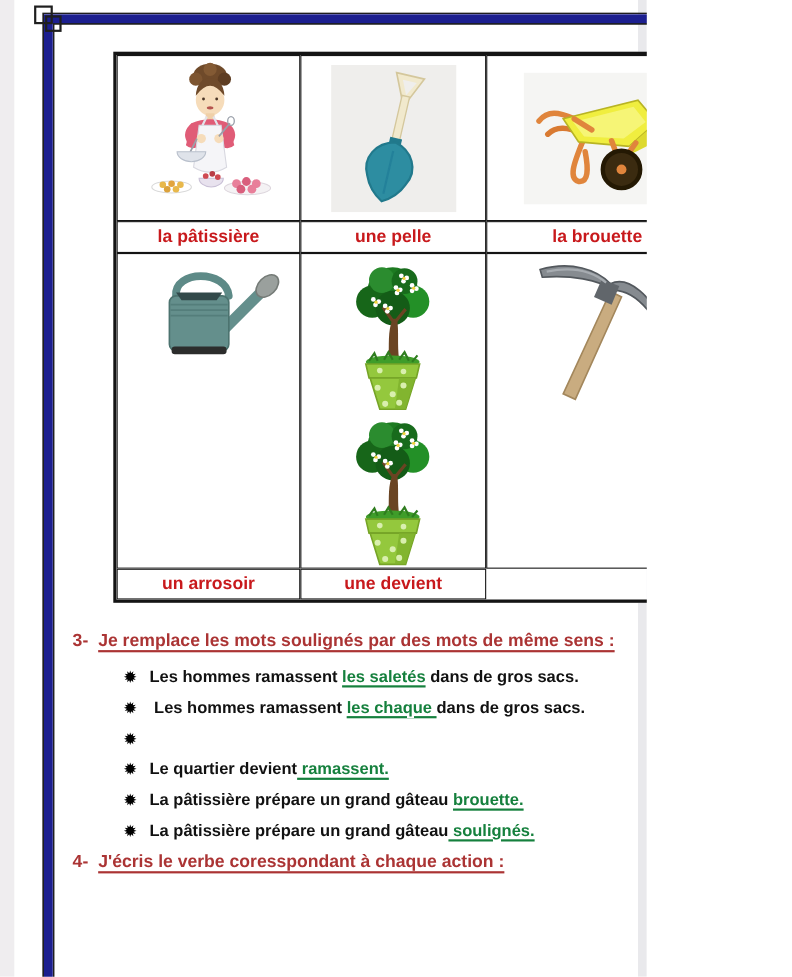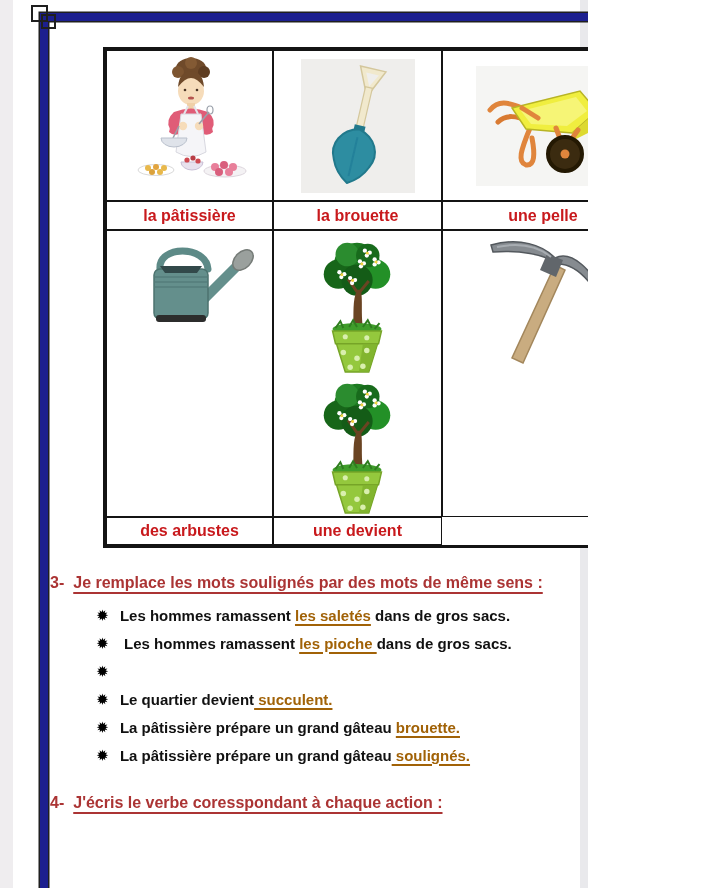--- a/index.html
+++ b/index.html
@@ -36,35 +36,35 @@
   .cell{border:1.5px solid #141414;box-sizing:border-box;background:#fff;overflow:hidden;}
   .img-cell{display:flex;align-items:center;justify-content:center;}
   .img-cell.top-align{align-items:flex-start;}
   .label-cell{
     display:flex;align-items:center;justify-content:center;
     color:#c8191c;font-weight:bold;font-size:16px;white-space:nowrap;
   }
   .shrub-stack{display:flex;flex-direction:column;align-items:center;gap:4px;padding-top:4px;}
 
   
-  .exercises{position:absolute;left:50px;top:574px;width:600px;color:#111;}
+  .exercises{position:absolute;left:66px;top:574px;width:600px;color:#111;}
   .ex-heading{font-size:16px;font-weight:bold;color:#ab3434;white-space:nowrap;}
   .ex-heading .num{margin-right:9px;}
   .ex-heading .u{
     text-decoration:underline;text-decoration-thickness:1.5px;text-underline-offset:4px;
   }
   .bullets{margin-top:9px;}
   .bullet-line{height:28px;display:flex;align-items:center;font-size:15px;font-weight:bold;}
   .bullet-glyph{margin-left:47px;margin-right:12px;font-size:13px;color:#000;line-height:1;}
   .sent{white-space:pre-wrap;}
   .hl{
-    color:#a16207;text-decoration:underline;text-decoration-thickness:1.5px;
+    color:#15803d;text-decoration:underline;text-decoration-thickness:1.5px;
     text-underline-offset:3px;
   }
-  .ex4{margin-top:25px;}
+  .ex4{margin-top:6px;}
 </style>
 </head>
 <body>
 
 <div class="page">
 
   <div class="edge-strip edge-left"></div>
   <div class="edge-strip edge-right"></div>
 
   <div class="frame"></div>
@@ -144,24 +144,24 @@
         <path d="M80,62 L86,78 M102,64 L92,78" stroke="#e0853c" stroke-width="5" stroke-linecap="round"></path>
         <circle cx="89" cy="88" r="17" fill="#3b2b10" stroke="#241903" stroke-width="4"></circle>
         <circle cx="89" cy="88" r="4.5" fill="#e0853c"></circle>
       </svg>
     </div>
 
     <div class="cell label-cell">
       <span>la pâtissière</span>
     </div>
     <div class="cell label-cell">
+      <span>une pelle</span>
+    </div>
+    <div class="cell label-cell">
       <span>la brouette</span>
-    </div>
-    <div class="cell label-cell">
-      <span>une pelle</span>
     </div>
 
     <div class="cell img-cell top-align">
       <svg width="152" height="100" viewBox="0 0 152 100" style="margin-top:8px">
         <path d="M46,30 C44,6 92,6 94,30" fill="none" stroke="#5d8a87" stroke-width="7" stroke-linecap="round"></path>
         <path d="M88,62 L124,26" stroke="#648f8c" stroke-width="10" stroke-linecap="round"></path>
         <g transform="rotate(45 129 21)">
           <ellipse cx="129" cy="21" rx="8" ry="12" fill="#9aa09d" stroke="#757b77" stroke-width="1.5"></ellipse>
         </g>
         <rect x="40" y="30" width="54" height="50" rx="6" fill="#648f8c" stroke="#4c736f" stroke-width="1.5"></rect>
@@ -275,48 +275,48 @@
     <div class="cell img-cell top-align">
       <svg width="152" height="152" viewBox="0 0 152 152" style="margin-top:2px">
         <path d="M88,32 L98,37 L56,130 L45,125 Z" fill="#c9ac80" stroke="#a3875c" stroke-width="1.5"></path>
         <path d="M24,12 C52,4 76,12 88,25 C104,17 126,36 138,66 L130,60 C117,40 103,31 91,31 C77,21 52,17 26,19 Z" fill="#868b90" stroke="#53585d" stroke-width="1.5"></path>
         <polygon points="80,21 96,27 89,44 73,37" fill="#61666b"></polygon>
         <path d="M30,14 C54,9 72,14 84,24" fill="none" stroke="#a7acb1" stroke-width="2"></path>
       </svg>
     </div>
 
     <div class="cell label-cell">
-      <span>des arbustes</span>
+      <span>un arrosoir</span>
     </div>
     <div class="cell label-cell">
       <span>une devient</span>
     </div>
   </div>
 
   <div class="exercises">
 
     <div class="ex-heading">
       <span class="num">3-</span><span class="u">Je remplace les mots soulignés par des mots de même sens :</span>
     </div>
 
     <div class="bullets">
       <div class="bullet-line">
         <span class="bullet-glyph">✹</span>
         <span class="sent"><span>Les hommes ramassent </span><span class="hl">les saletés</span><span> dans de gros sacs.</span></span>
       </div>
       <div class="bullet-line">
         <span class="bullet-glyph">✹</span>
-        <span class="sent"><span> Les hommes ramassent </span><span class="hl">les pioche </span><span>dans de gros sacs.</span></span>
-      </div>
-      <div class="bullet-line">
-        <span class="bullet-glyph">✹</span>
-      </div>
-      <div class="bullet-line">
-        <span class="bullet-glyph">✹</span>
-        <span class="sent"><span>Le quartier devient</span><span class="hl"> succulent.</span><span></span></span>
+        <span class="sent"><span> Les hommes ramassent </span><span class="hl">les chaque </span><span>dans de gros sacs.</span></span>
+      </div>
+      <div class="bullet-line">
+        <span class="bullet-glyph">✹</span>
+      </div>
+      <div class="bullet-line">
+        <span class="bullet-glyph">✹</span>
+        <span class="sent"><span>Le quartier devient</span><span class="hl"> ramassent.</span><span></span></span>
       </div>
       <div class="bullet-line">
         <span class="bullet-glyph">✹</span>
         <span class="sent"><span>La pâtissière prépare un grand gâteau </span><span class="hl">brouette.</span><span></span></span>
       </div>
       <div class="bullet-line">
         <span class="bullet-glyph">✹</span>
         <span class="sent"><span>La pâtissière prépare un grand gâteau</span><span class="hl"> soulignés.</span><span></span></span>
       </div>
     </div>

